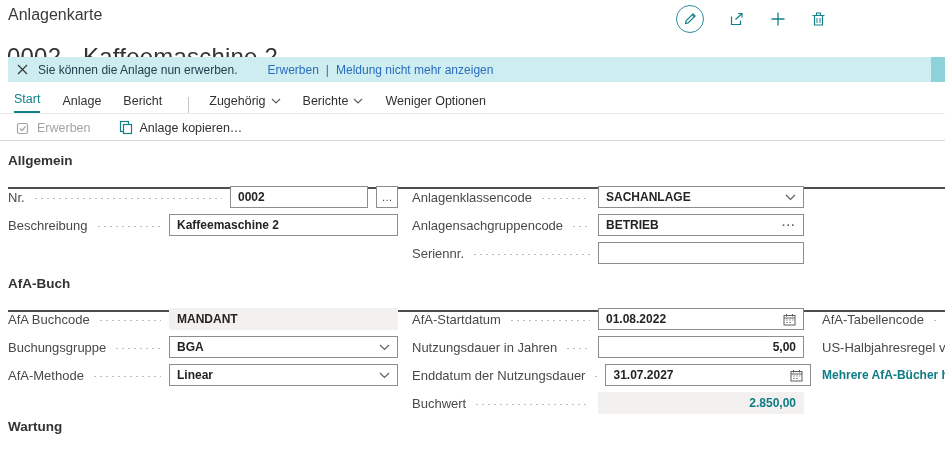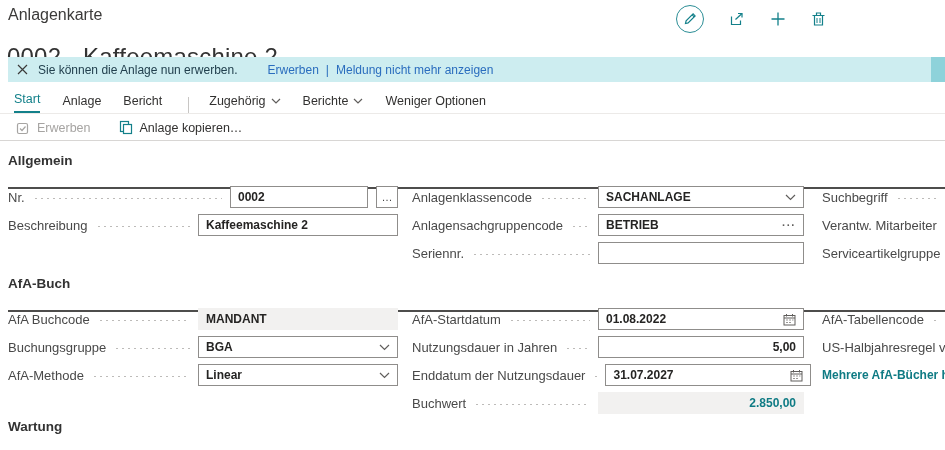--- a/index.html
+++ b/index.html
@@ -40,21 +40,21 @@
   .c1 { left: 8px;  width: 390px; }
   .c2 { left: 412px; width: 392px; }
   .c3 { left: 822px; width: 123px; overflow: hidden; }
   .frow { display: flex; align-items: center; height: 22px; margin-bottom: 6px; }
   .flabel { flex: none; font-size: 13px; color: #494949; white-space: nowrap; }
   .dots { flex: 1 1 auto; min-width: 4px; height: 3px; margin: 2px 8px 0 8px;
     background-image: radial-gradient(circle, #bdbbb9 1px, transparent 1.1px);
     background-size: 6px 3px; background-repeat: repeat-x; background-position: left center; }
   .ctrl { flex: none; height: 22px; border: 1px solid #8f8d8b; background: #fff; display: flex;
     align-items: center; padding: 0 7px; font-size: 12px; font-weight: 600; color: #252423; }
-  .c1 .ctrl { width: 200px; }
+  .c1 .ctrl { width: 229px; }
   .c1 .ctrl.short { width: 138px; }
   .c2 .ctrl { width: 206px; }
   .ctrl .val { flex: 1; white-space: nowrap; overflow: hidden; }
   .ctrl .val.right { text-align: right; }
   .ctrl.disabled { border-color: transparent; background: #f2f1f0; }
   .ctrl .tail { flex: none; margin-left: 6px; display: flex; align-items: center; color: #605e5c; }
   .assist { flex: none; width: 22px; height: 22px; margin-left: 8px; border: 1px solid #8f8d8b; background: #fff;
     font-size: 11px; color: #444; display: flex; align-items: center; justify-content: center; cursor: pointer; line-height: 1; }
   .lookup-glyph { font-size: 11px; color: #737170; letter-spacing: 1px; line-height: 1; }
   .teal-val { color: #0f7b84 !important; }
@@ -201,34 +201,20 @@
     </div>
     <div class="frow">
       <span class="flabel">Seriennr.</span>
         <span class="dots"></span>
       <div class="ctrl">
           <span class="val"></span>
         </div>
     </div>
   </div>
 
-  <div class="fcol c3" style="top:186px">
-    <div class="frow">
-      <span class="flabel">Suchbegriff</span>
-        <span class="dots"></span>
-    </div>
-    <div class="frow">
-      <span class="flabel">Verantw. Mitarbeiter</span>
-        <span class="dots"></span>
-    </div>
-    <div class="frow">
-      <span class="flabel">Serviceartikelgruppe</span>
-        <span class="dots"></span>
-    </div>
-  </div>
 
   <div class="sec-header" style="top:276px">AfA-Buch</div>
 
   <div class="fcol c1" style="top:308px">
     <div class="frow">
       <span class="flabel">AfA Buchcode</span>
         <span class="dots"></span>
       <div class="ctrl disabled">
           <span class="val">MANDANT</span>
         </div>

